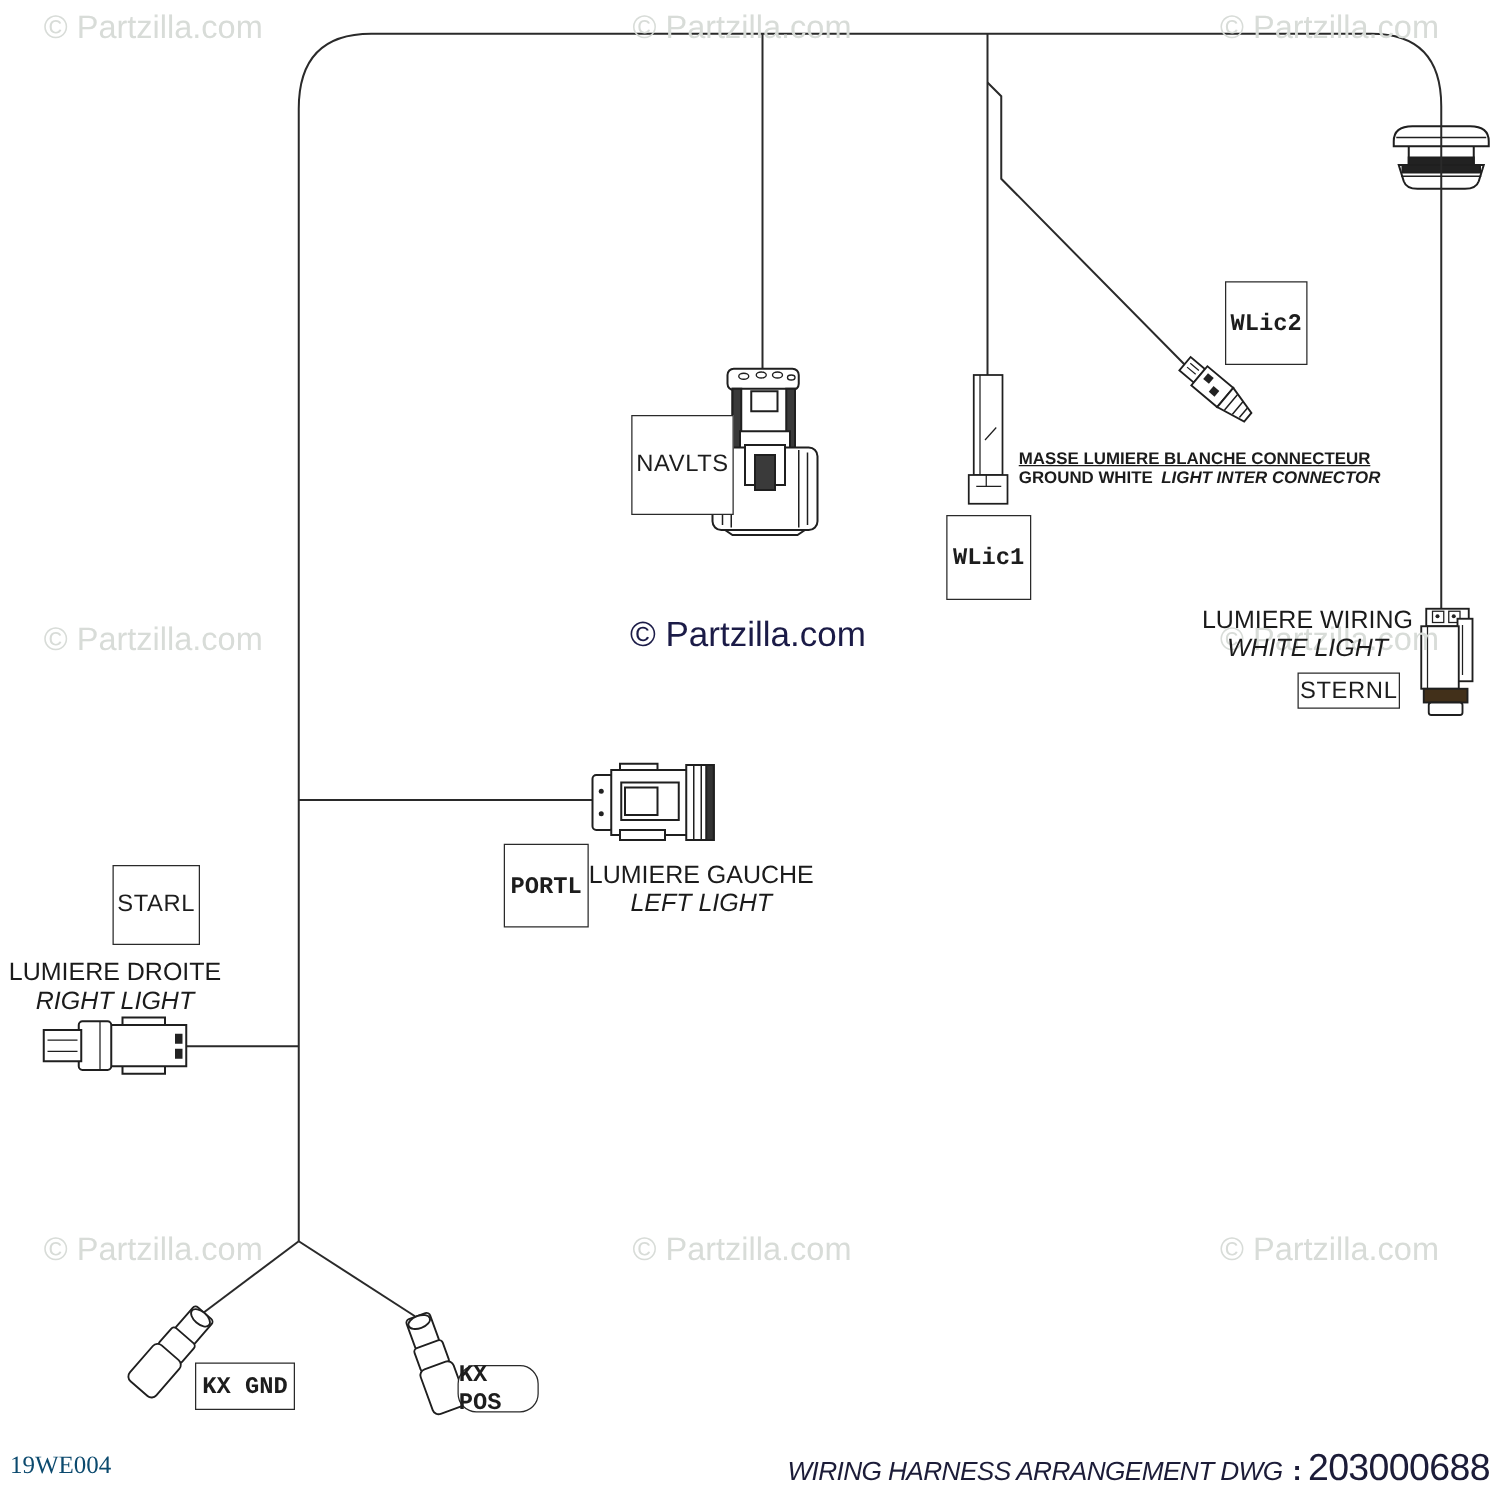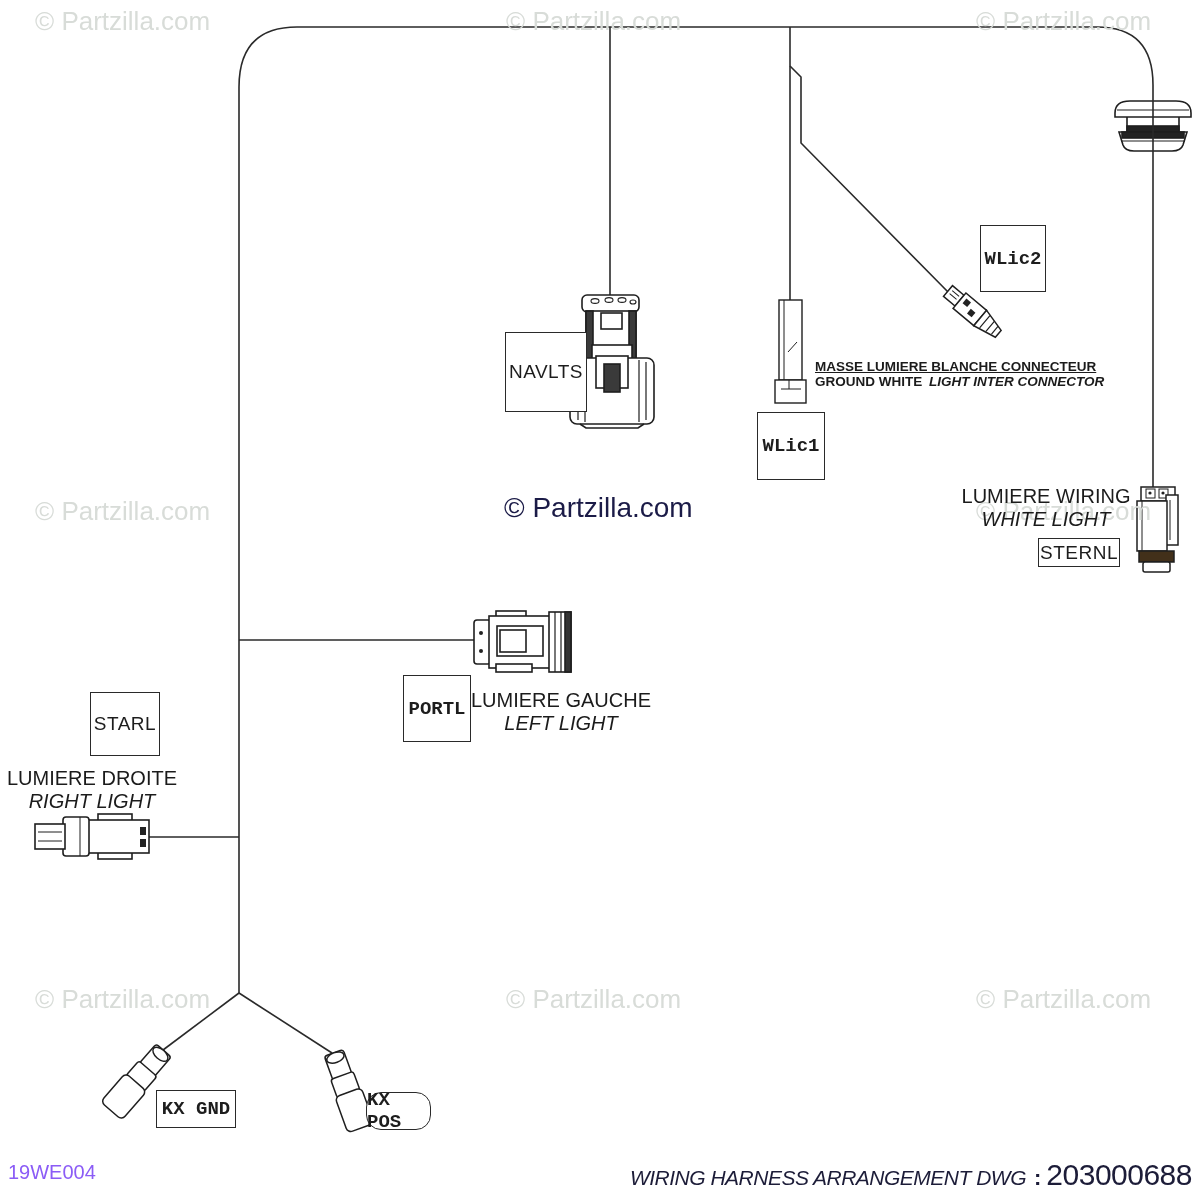--- a/index.html
+++ b/index.html
@@ -11,21 +11,21 @@
   .box{position:absolute;border:1.6px solid #2a2a2a;background:#fff;
        display:flex;align-items:center;justify-content:center;
        font-size:19px;color:#1d1d1d;box-sizing:border-box;}
   .sansl{font-family:"Liberation Sans",sans-serif;letter-spacing:0.5px;margin-left:32px;}
   .monol{font-family:"Liberation Mono","DejaVu Sans Mono",monospace;font-weight:700;}
   .ann{position:absolute;text-align:center;font-size:20px;line-height:23px;color:#1b1b1b;white-space:nowrap;}
   .ann .it{font-style:italic;}
   .ann-sm{position:absolute;font-size:13.5px;font-weight:700;line-height:15px;color:#1b1b1b;white-space:nowrap;}
   .ann-sm .ul{text-decoration:underline;}
   .ann-sm .it{font-style:italic;}
-  .footer-left{position:absolute;left:8px;top:1161px;font-size:20px;color:#8b5cf6;}
+  .footer-left{position:absolute;left:8px;top:1161px;font-size:20px;color:#0c4a6e;font-family:Liberation Serif, serif;}
   .footer-right{position:absolute;right:8px;top:1158px;font-size:21px;color:#1c1c38;white-space:nowrap;}
   .footer-right .ttl{font-style:italic;letter-spacing:-0.5px;}
   .footer-right .sep{font-weight:700;font-size:22px;margin:0 5px 0 8px;}
   .footer-right .num{font-size:30px;letter-spacing:-0.5px;}
 </style>
 </head>
 <body>
 
 <div id="stage">
 

